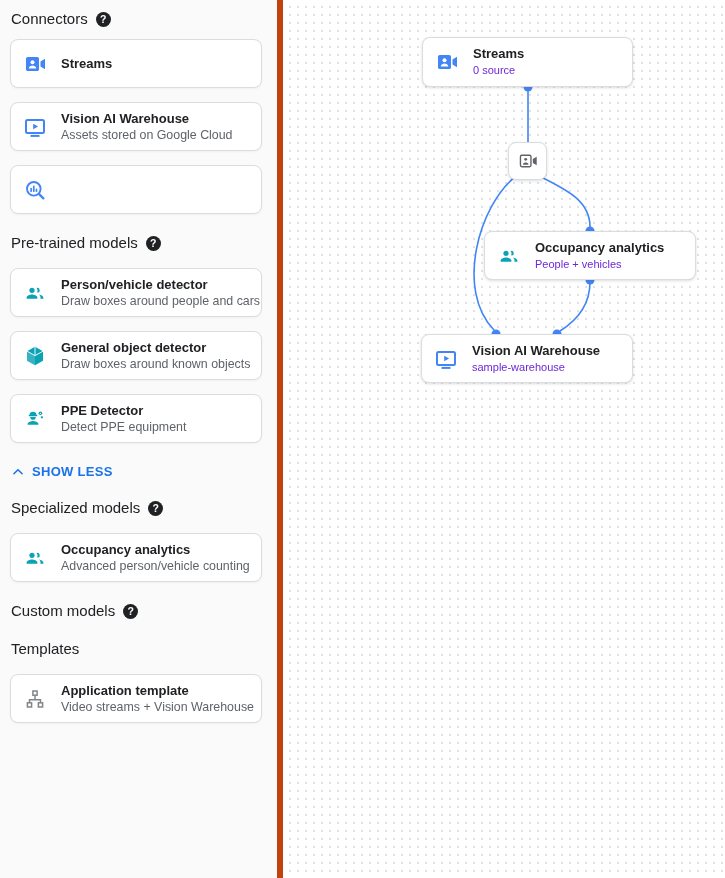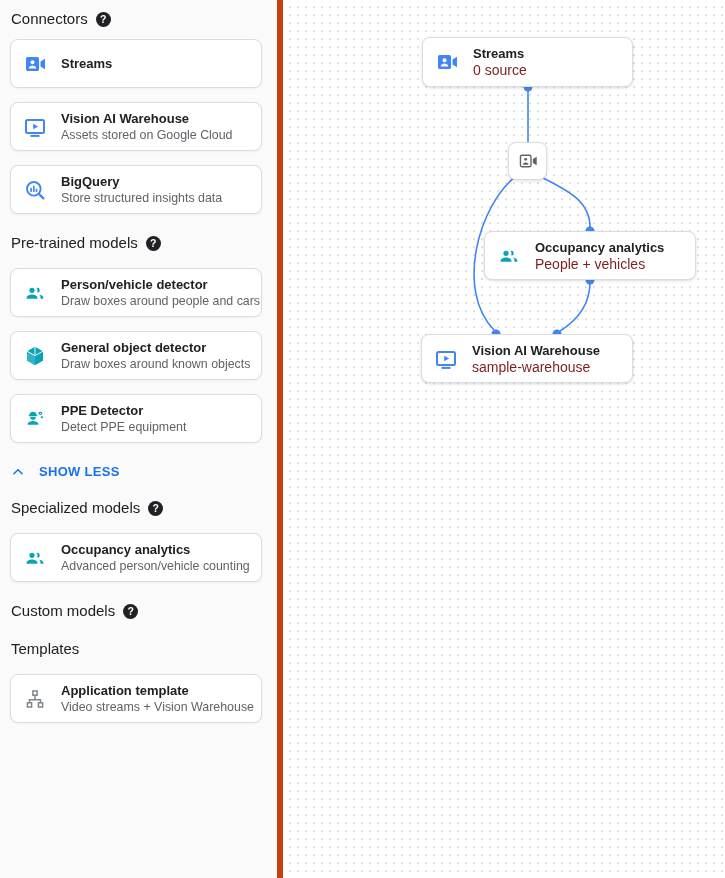--- a/index.html
+++ b/index.html
@@ -34,40 +34,40 @@
     border:1px solid #DADCE0; border-radius:8px;
     box-shadow:0 1px 2px rgba(60,64,67,.05);
     display:flex; align-items:center; gap:14px;
     padding:0 12px; margin-bottom:14px; cursor:grab;
   }
   .card-icon { width:24px; height:24px; flex:none; }
   .card-text { min-width:0; }
   .card-title { font-size:13px; font-weight:bold; color:#202124; line-height:16px; }
   .card-sub   { font-size:12.4px; color:#5F6368; line-height:16px; white-space:nowrap; }
   .show-less {
-    display:flex; align-items:center; gap:14px;
+    display:flex; align-items:center; gap:7px;
     color:#1A73E8; font-size:13px; font-weight:bold; letter-spacing:.3px;
     margin:21px 1px 9px; cursor:pointer;
   }
   
   .canvas {
     position:relative; flex:1; height:878px; background:#fff;
     background-image:radial-gradient(circle,#DFE1E5 1.1px,transparent 1.3px);
     background-size:8px 8px; background-position:3px 3px;
   }
   .edges { position:absolute; left:0; top:0; pointer-events:none; }
   .node {
     position:absolute; background:#fff;
     border:1px solid #DADCE0; border-radius:8px;
     box-shadow:0 1px 3px rgba(60,64,67,.18);
     display:flex; align-items:center; gap:14px;
     padding:0 12px; cursor:grab;
   }
   .node-title { font-size:13px; font-weight:bold; color:#202124; line-height:16px; }
-  .node-sub   { font-size:14px; color:#7f1d1d; line-height:16px; }
+  .node-sub   { font-size:11px; color:#6d28d9; line-height:16px; }
   .node-streams   { left:139px; top:37px;  width:211px; height:50px; }
   .node-mini      { left:225px; top:142px; width:39px;  height:38px; justify-content:center; padding:0; }
   .node-occupancy { left:201px; top:231px; width:212px; height:49px; }
   .node-warehouse { left:138px; top:334px; width:212px; height:49px; }
 </style>
 </head>
 <body>
 
 <div class="sidebar">
 
@@ -107,24 +107,20 @@
   </div>
 
   <div class="card">
     <svg class="card-icon" viewBox="0 0 24 24">
       <g stroke="#4285F4" fill="none" stroke-linecap="round">
         <circle cx="10.8" cy="10.8" r="6.8" stroke-width="1.9"></circle>
         <path d="M16.1 16.1l4.3 4.3" stroke-width="2.2"></path>
         <path d="M8.1 10.6v2.6M10.8 8.4v4.8M13.5 11.4v1.8" stroke-width="1.7"></path>
       </g>
     </svg>
-    <div class="card-text">
-      <div class="card-title">BigQuery</div>
-      <div class="card-sub">Store structured insights data</div>
-    </div>
   </div>
 
   <div class="section-title">
     <span>Pre-trained models</span>
     <span class="help-icon">
         <span>?</span>
       </span>
   </div>
 
   <div class="card">

